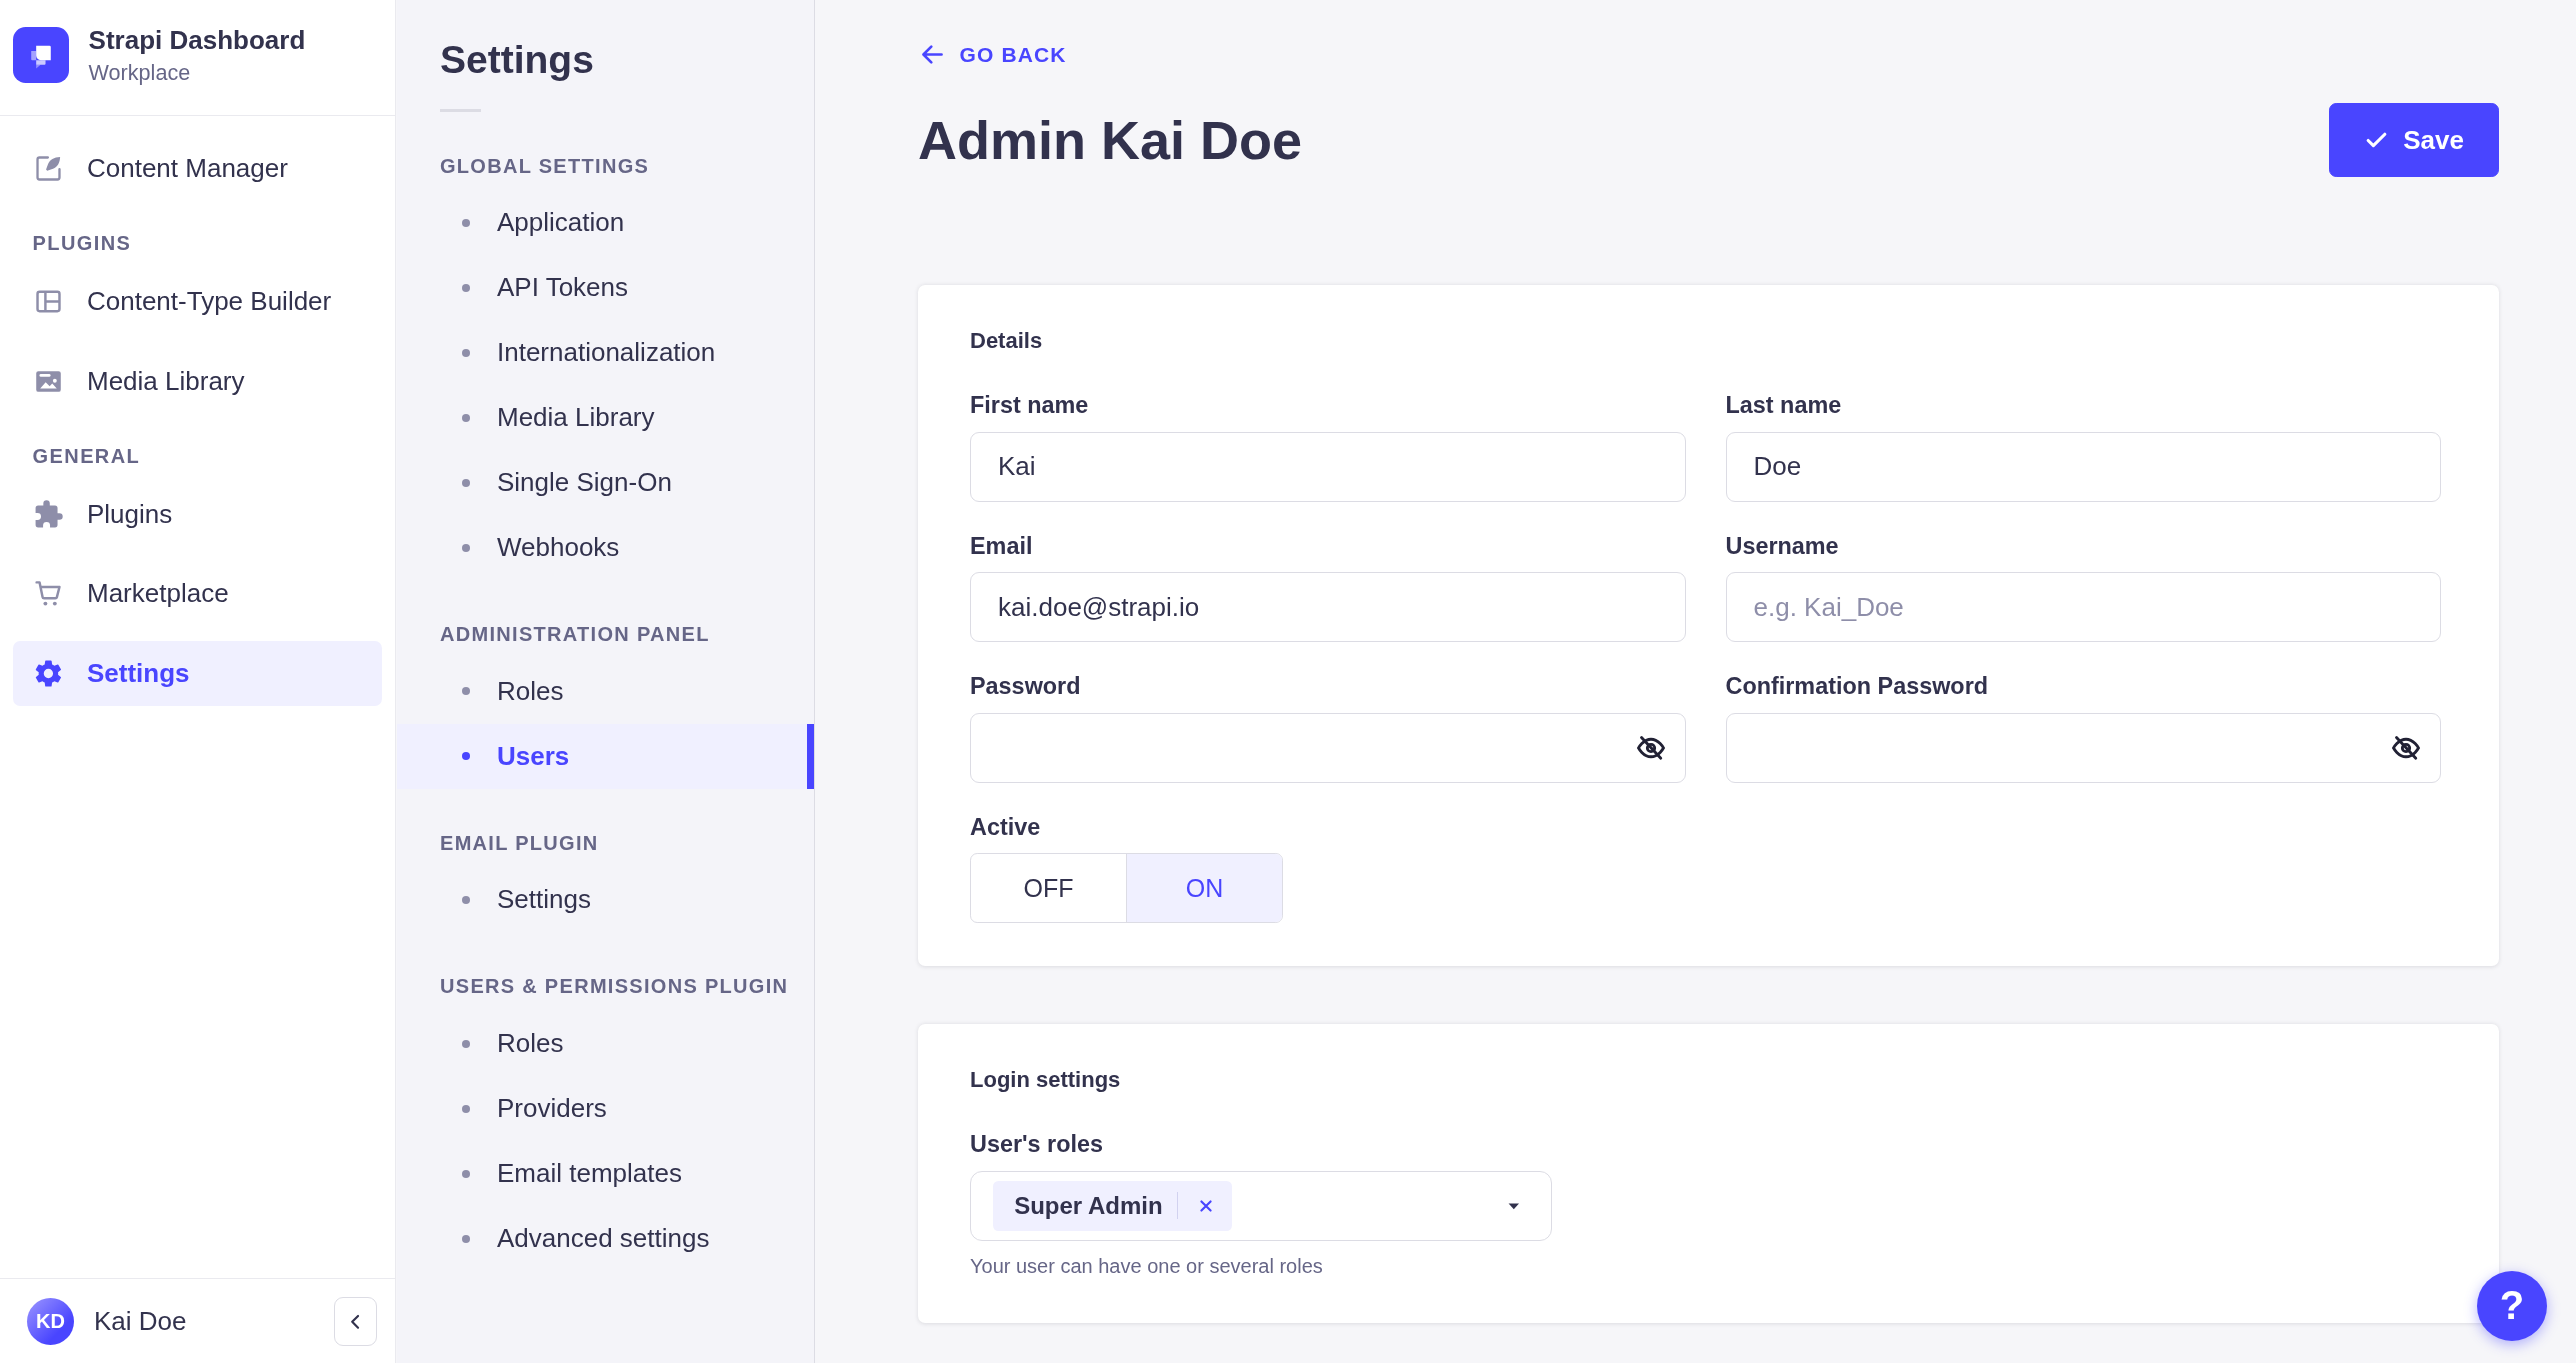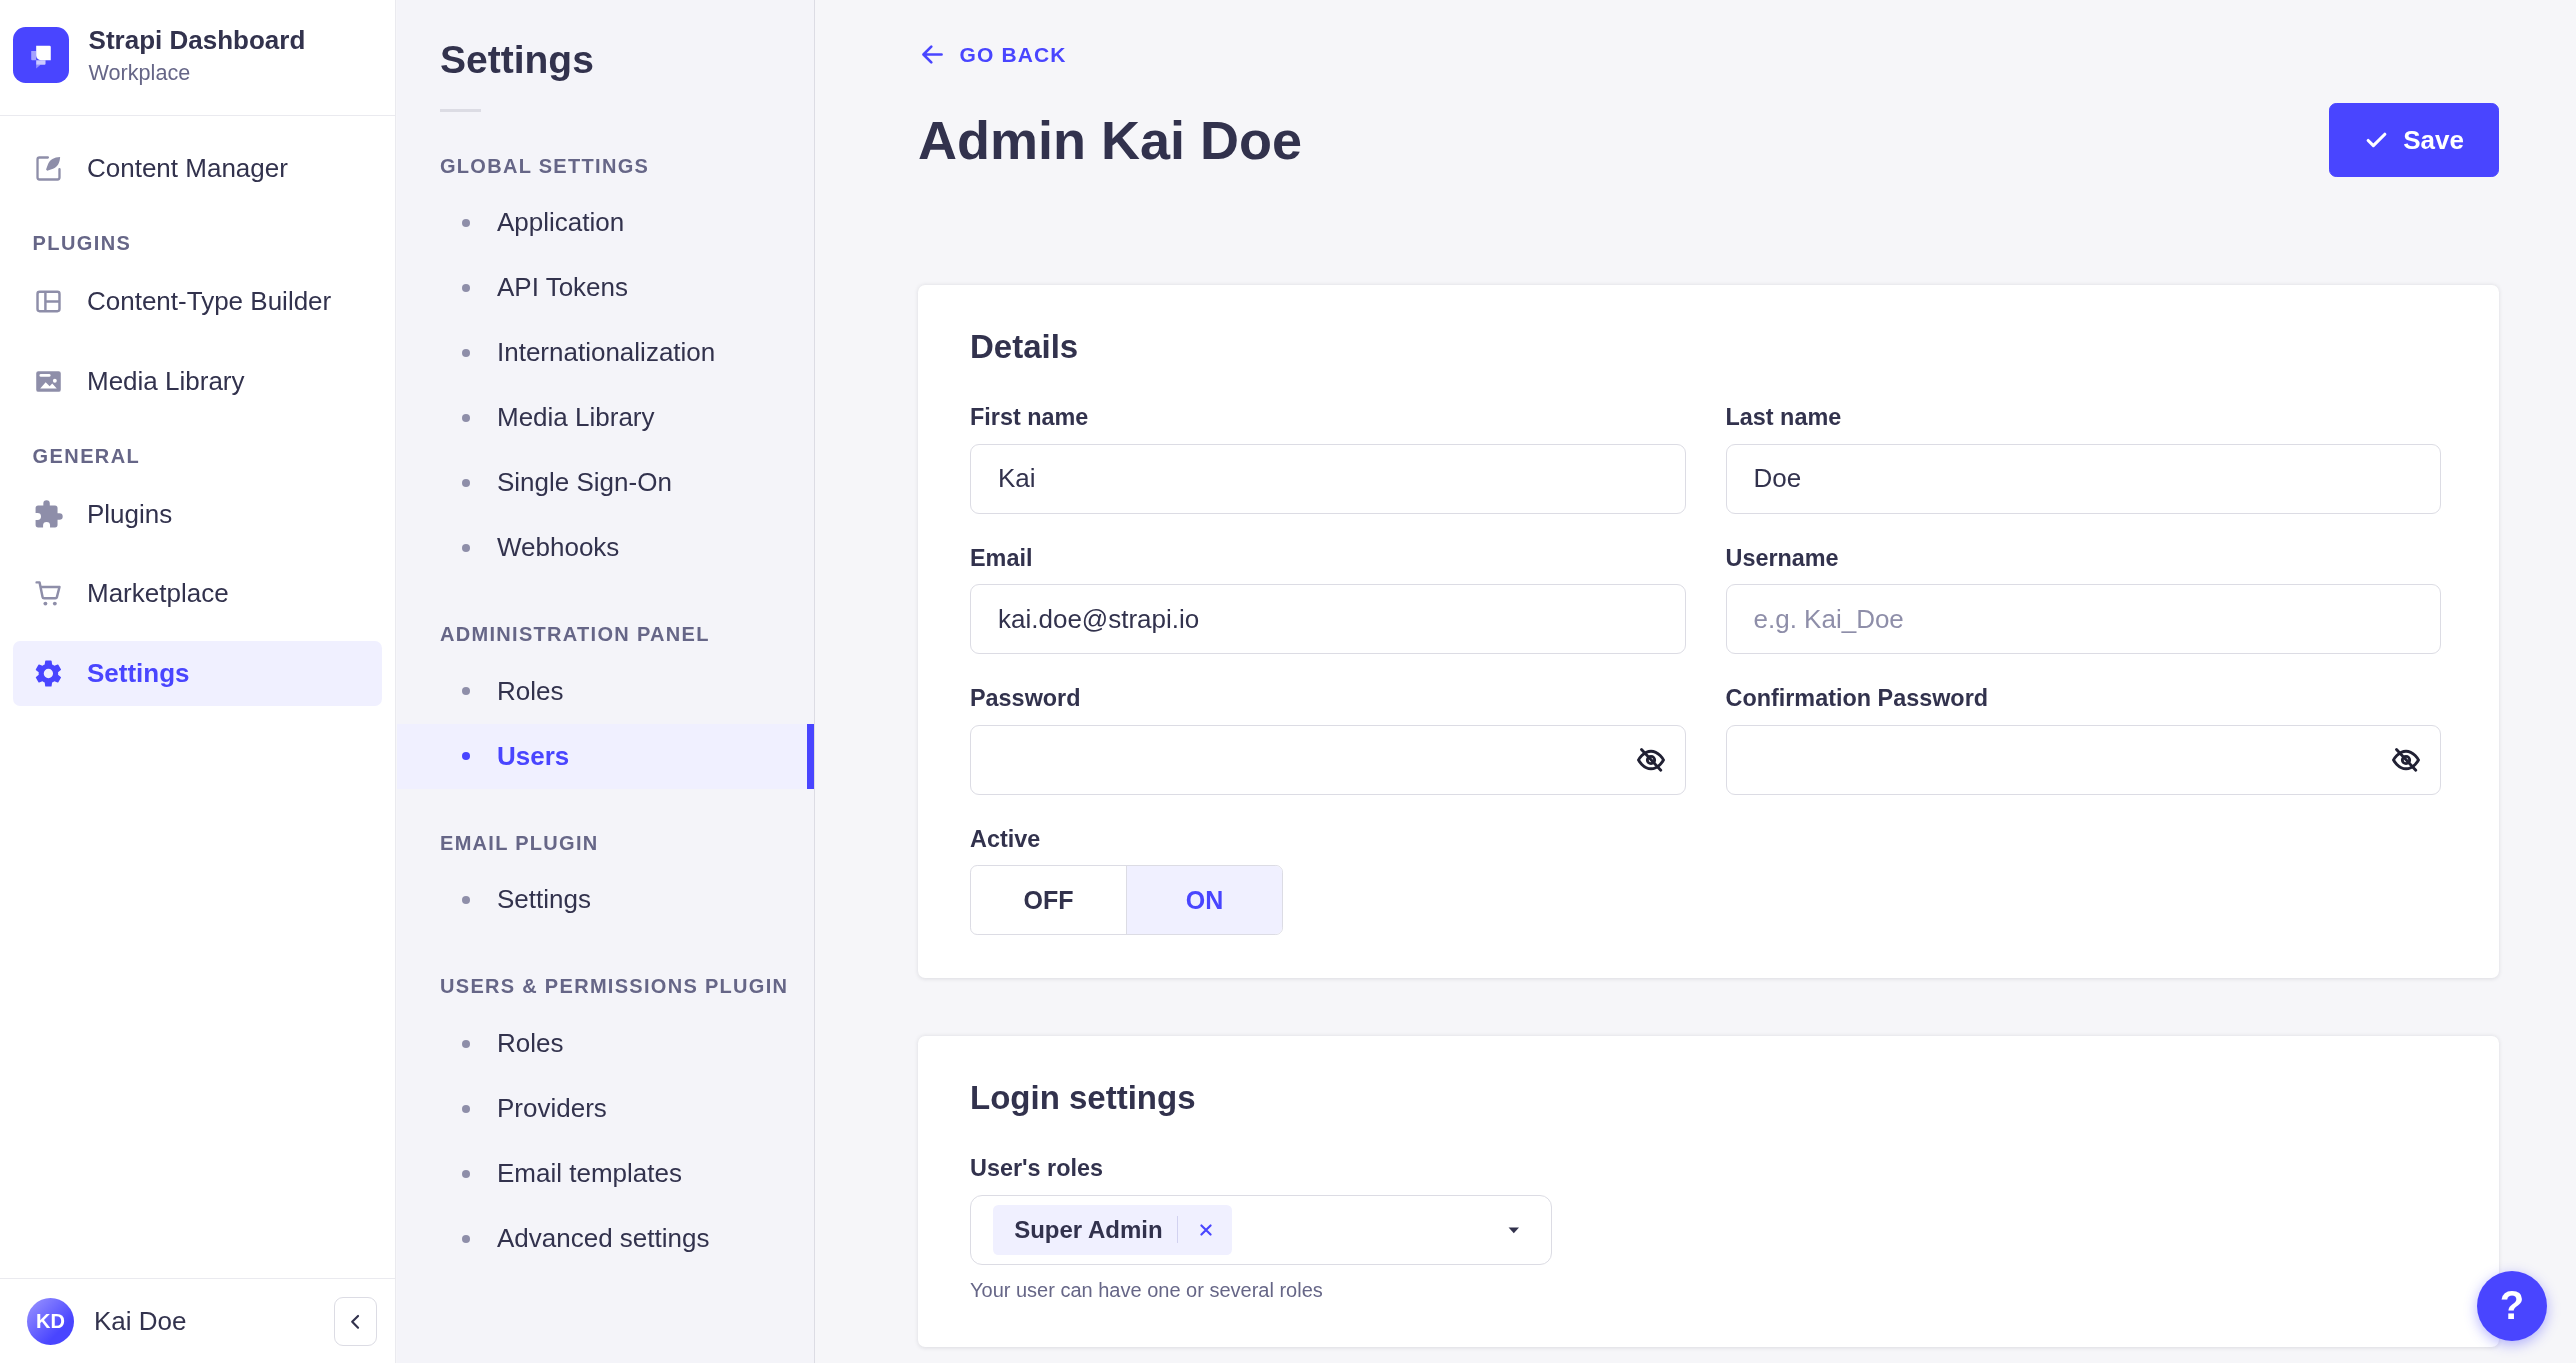--- a/index.html
+++ b/index.html
@@ -86,21 +86,21 @@
     display:inline-flex; align-items:center; gap:14.4px; height:74px; padding:0 34px;
     background:#4945ff; border:0.9px solid #4945ff; border-radius:7.2px; color:#fff;
     font-size:26px; font-weight:600; cursor:pointer; font-family:inherit;
   }
   .card {
     background:#fff; border-radius:7.2px;
     box-shadow:0 0.9px 4.5px rgba(33,33,52,.12);
   }
   .card-details { margin-top:108px; padding:43px 58px 43px 52px; }
   .card-login { margin-top:58px; padding:43px 58px 45px 52px; }
-  h2 { margin:0 0 38px; font-size:33px; font-weight:600; color:#32324d; }
+  h2 { margin:0 0 38px; font-size:22px; font-weight:600; color:#32324d; }
   .grid { display:grid; grid-template-columns:1fr 1fr; column-gap:40px; row-gap:31px; }
   .field-label { display:block; font-size:23.4px; font-weight:600; color:#32324d; margin-bottom:12.6px; }
   .input {
     width:100%; height:70px; border:0.9px solid #dcdce4; border-radius:9px;
     padding:0 27px; font-size:26px; color:#32324d; background:#fff; outline:none;
     font-family:inherit;
   }
   .input::placeholder { color:#8e8ea9; }
   .pw-wrap { position:relative; }
   .eye-btn {
@@ -108,21 +108,21 @@
     width:52px; height:52px; border:none; background:transparent; cursor:pointer;
     display:flex; align-items:center; justify-content:center;
   }
   .active-group { margin-top:31px; }
   .toggle {
     margin-top:1.8px; width:313px; height:70px; border:0.9px solid #dcdce4; border-radius:7.2px;
     display:flex; overflow:hidden; background:#fff;
   }
   .toggle-seg {
     flex:1; display:flex; align-items:center; justify-content:center;
-    font-size:25px; font-weight:700; cursor:pointer; border:none; background:transparent;
+    font-size:25px; font-weight:400; cursor:pointer; border:none; background:transparent;
     font-family:inherit; color:#32324d;
   }
   .toggle-seg.on { background:#f0f0ff; color:#4945ff; border-left:0.9px solid #dcdce4; }
 
   .roles-input {
     width:582px; height:70px; border:0.9px solid #dcdce4; border-radius:12px; background:#fff;
     display:flex; align-items:center; padding:0 63px 0 21.6px; position:relative; cursor:pointer;
   }
   .role-tag {
     display:inline-flex; align-items:center; gap:14.4px; height:50px; padding:0 12.6px 0 21.6px;

